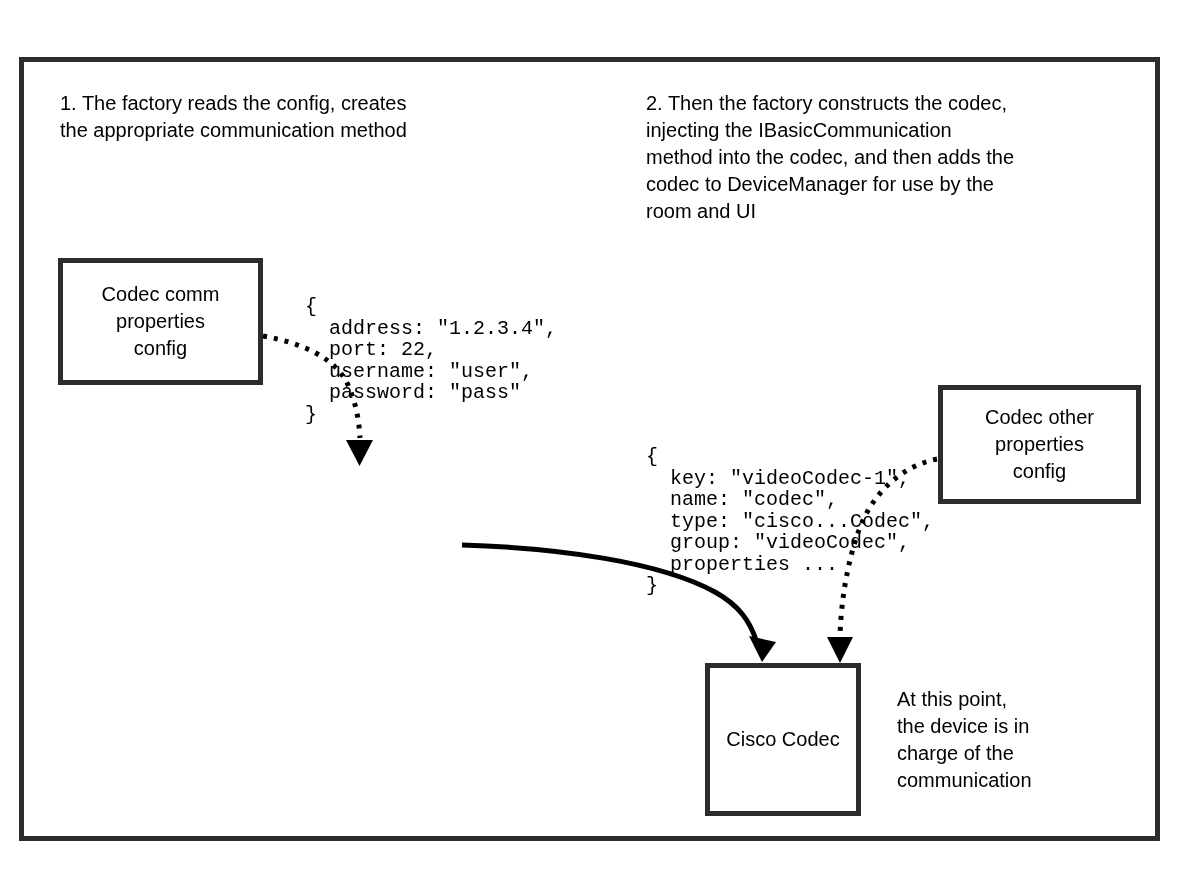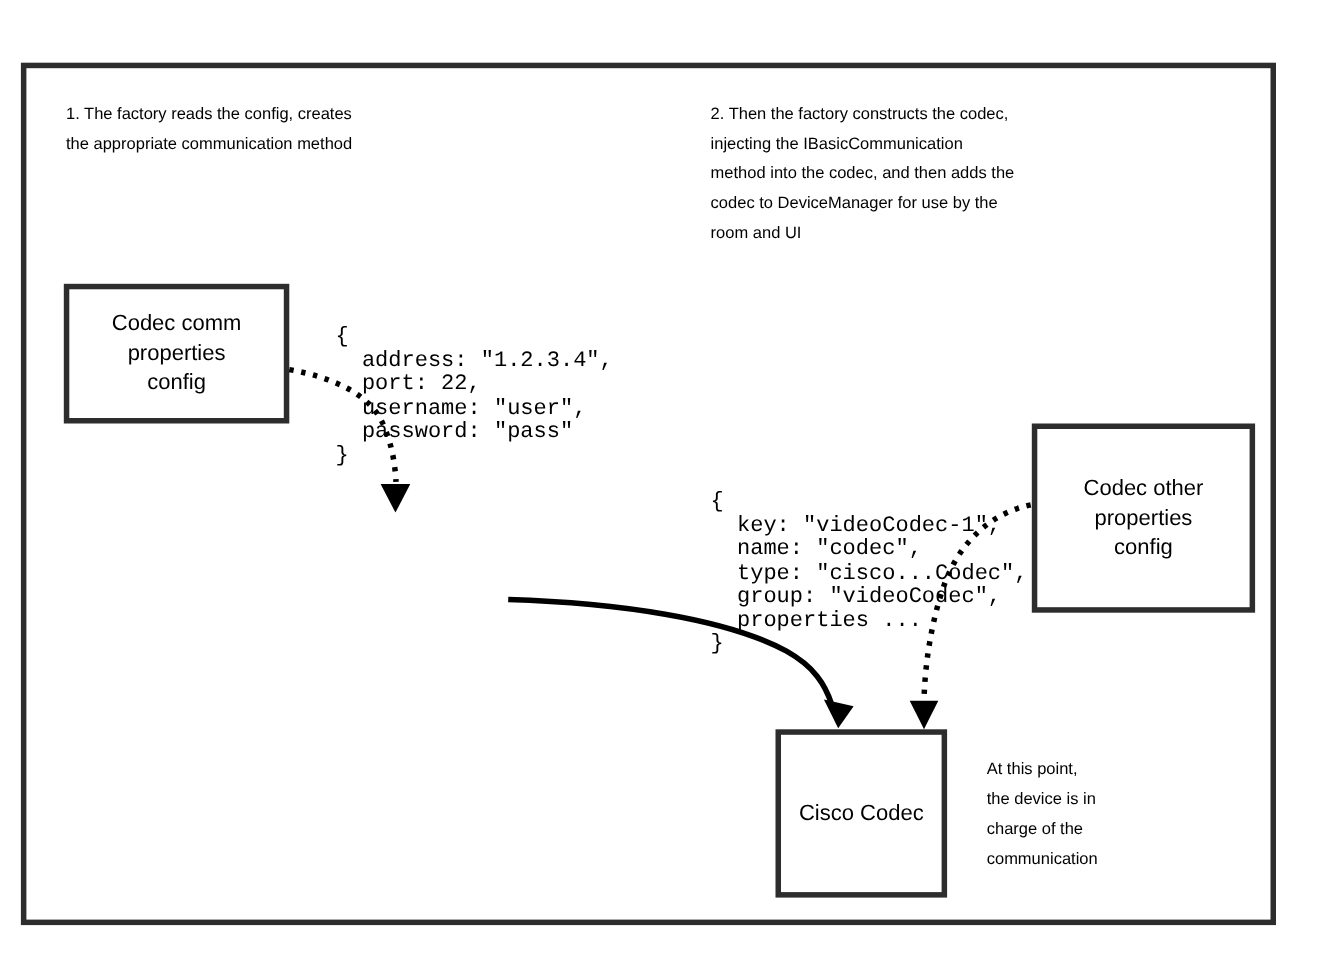--- a/index.html
+++ b/index.html
@@ -21,21 +21,21 @@
   .frame {
     position: absolute;
     left: 19px; top: 57px;
     width: 1141px; height: 784px;
     border: 5px solid var(--border);
     box-sizing: border-box;
     background: var(--background);
   }
   .note {
     position: absolute;
-    font-size: 15px;
+    font-size: 20px;
     line-height: 27px;
     white-space: pre-line;
   }
   #note-step1 { left: 60px;  top: 90px;  }
   #note-step2 { left: 646px; top: 90px;  }
   #note-endpoint { left: 897px; top: 686px; }
   .box {
     position: absolute;
     border: 5px solid var(--border);
     background: var(--background);
@@ -44,21 +44,21 @@
     align-items: center;
     justify-content: center;
     text-align: center;
     font-size: 20px;
     line-height: 27px;
   }
   .box .label { white-space: pre-line; }
   #box-codec-comm-config { left: 58px;  top: 258px; width: 205px; height: 127px; }
   #box-ssh-client        { left: 259px; top: 469px; width: 202px; height: 152px; }
   #box-cisco-codec       { left: 705px; top: 663px; width: 156px; height: 153px; justify-content: center; }
-  #box-codec-other-config{ left: 938px; top: 385px; width: 203px; height: 172px; }
+  #box-codec-other-config{ left: 938px; top: 385px; width: 203px; height: 119px; }
   pre.code {
     position: absolute;
     margin: 0;
     font-family: "Liberation Mono", "DejaVu Sans Mono", monospace;
     font-size: 20px;
     line-height: 21.5px;
     white-space: pre;
     color: var(--text);
   }
   #code-comm-properties  { left: 305px; top: 296px; }

